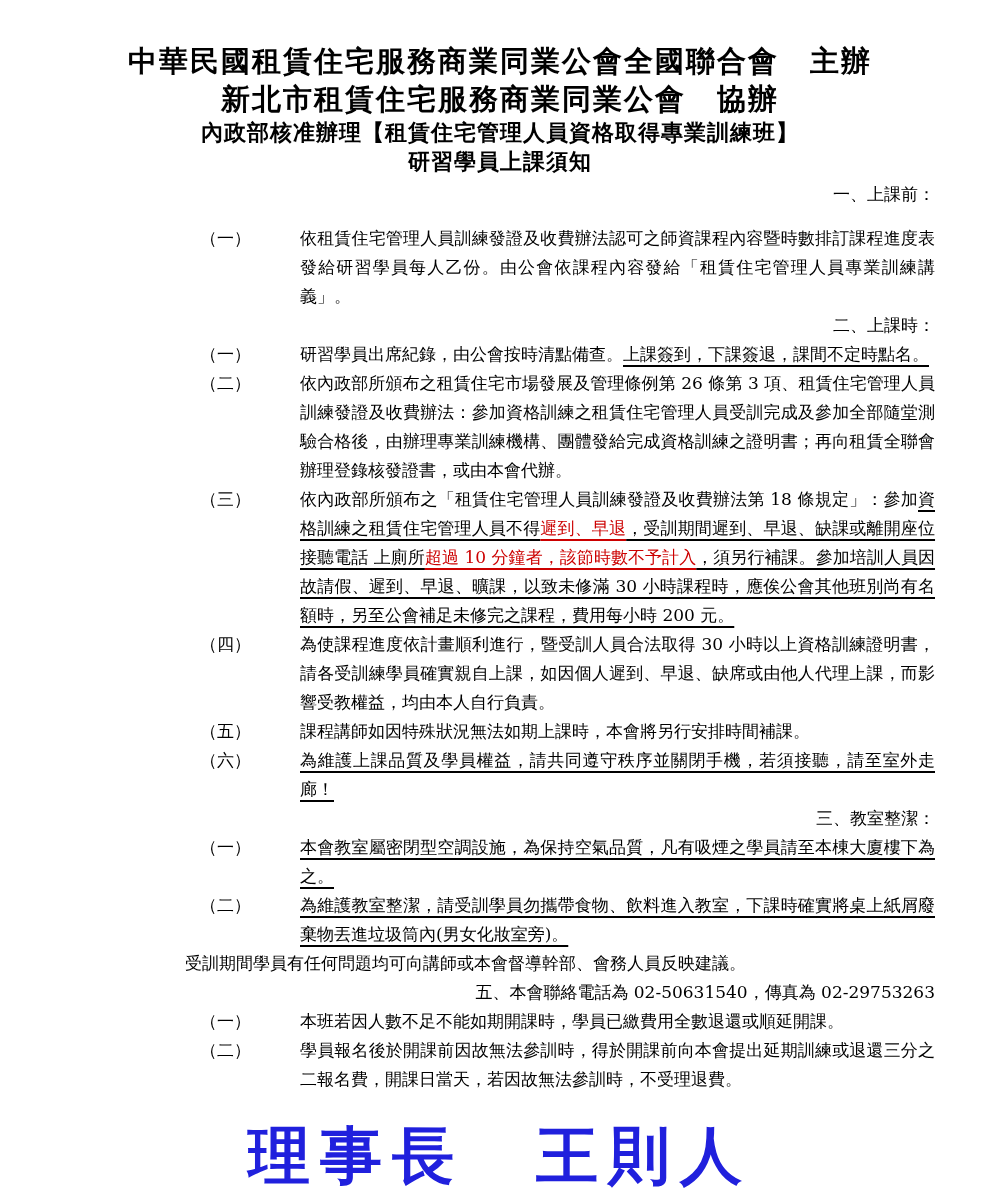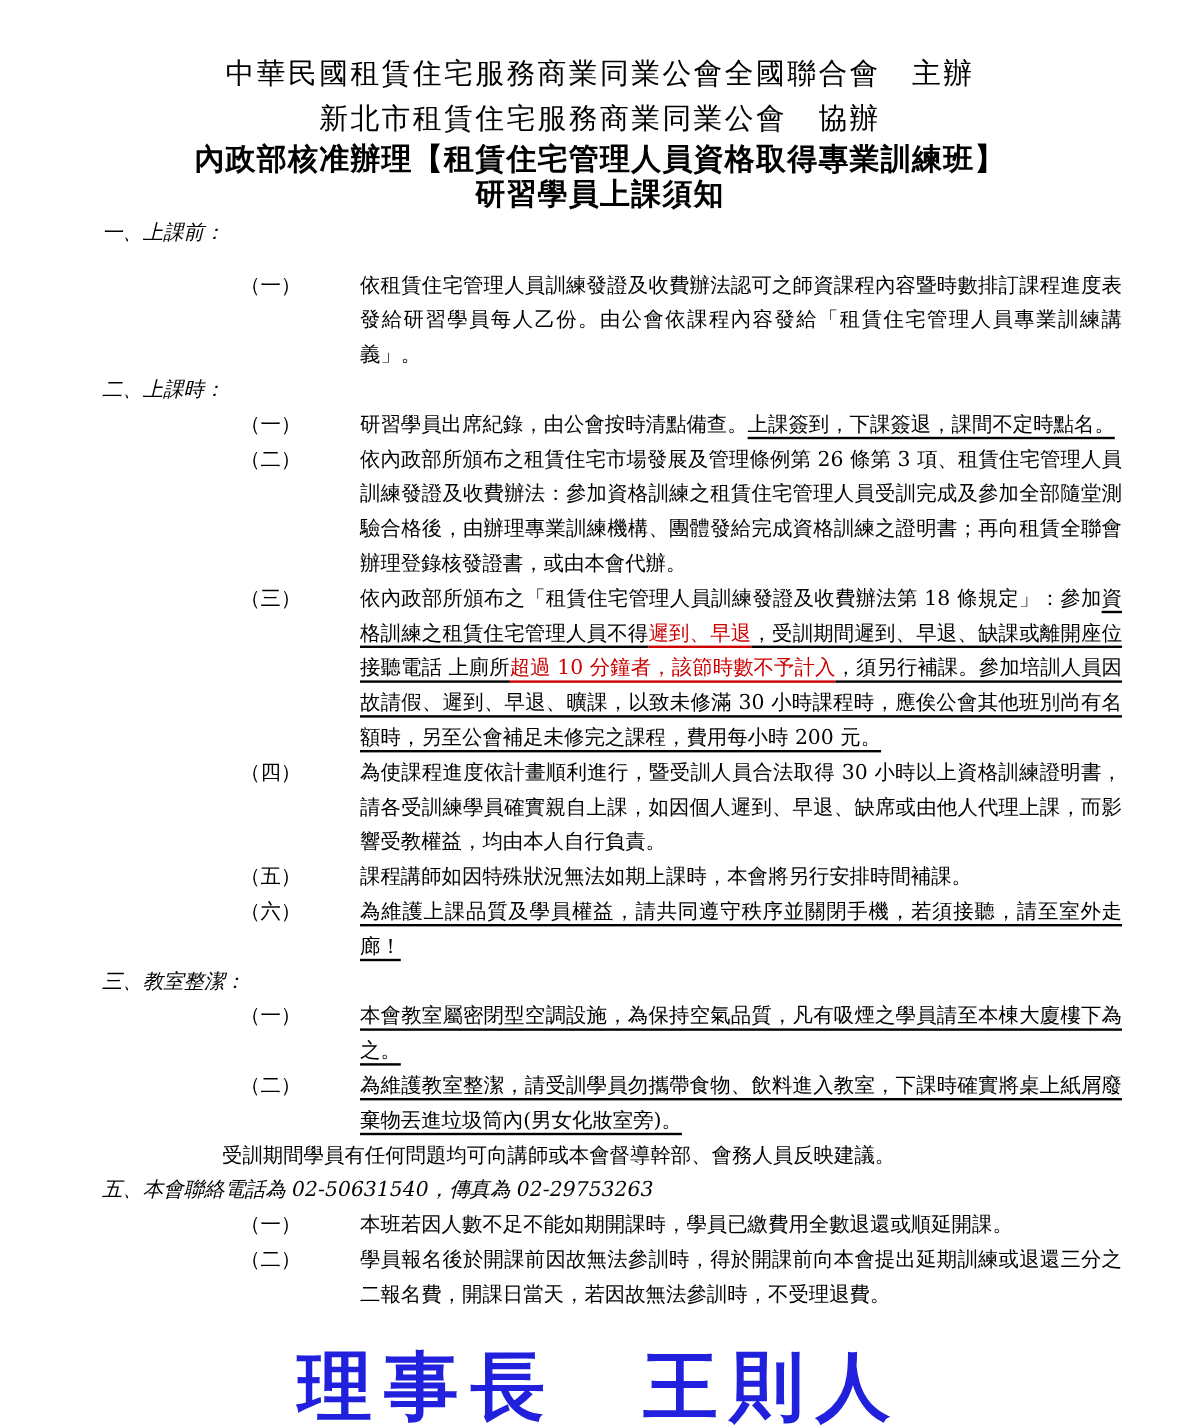--- a/index.html
+++ b/index.html
@@ -10,24 +10,24 @@
     box-sizing: border-box;
     background: #ffffff;
     color: #000000;
     font-family: "DejaVu Serif", "Liberation Serif", serif;
     font-size: 17px;
     line-height: 29px;
     padding-top: 42px;
     overflow: hidden;
   }
   .titles { text-align: center; }
-  .title-lg { font-size: 24px; font-weight: normal; line-height: 38px; letter-spacing: 2px; }
-  .title-md { font-size: 25px; font-weight: bold; line-height: 29px; letter-spacing: 1px; }
+  .title-lg { font-size: 29px; font-weight: bold; line-height: 38px; letter-spacing: 2px; }
+  .title-md { font-size: 22px; font-weight: bold; line-height: 29px; letter-spacing: 1px; }
   .body { padding-left: 85px; padding-right: 65px; margin-top: 4px; }
-  .heading { text-align: left; font-style: italic; }
+  .heading { text-align: right; }
   .item { display: flex; }
   .item .label {
     flex: 0 0 215px;
     box-sizing: border-box;
     padding-left: 115px;
     white-space: nowrap;
   }
   .item .content { flex: 1 1 auto; text-align: justify; }
   .plainpara { padding-left: 100px; text-align: justify; }
   .gap-top { margin-top: 15px; }

